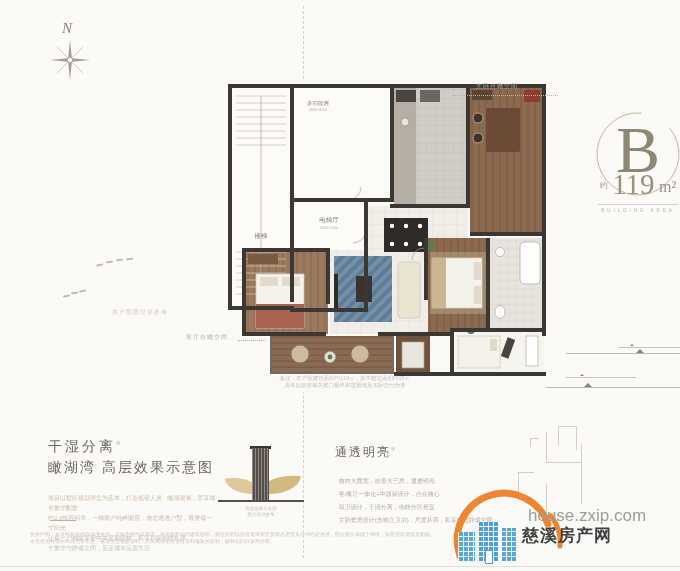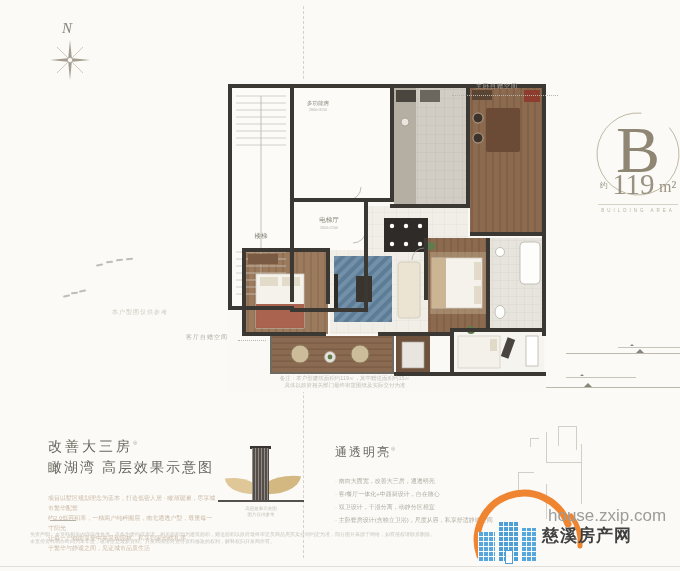--- a/index.html
+++ b/index.html
@@ -236,21 +236,21 @@
     <div class="abs bird" style="left:48px;top:7px;transform:rotate(-6deg);"></div>
     <div class="abs bird" style="left:58px;top:5px;transform:rotate(-8deg);"></div>
     <div class="abs bird" style="left:68px;top:4px;transform:rotate(-4deg);"></div>
     <div class="abs bird" style="left:5px;top:41px;transform:rotate(-12deg);"></div>
     <div class="abs bird" style="left:13px;top:38px;transform:rotate(-8deg);"></div>
     <div class="abs bird" style="left:21px;top:36px;transform:rotate(-10deg);"></div>
   </div>
 
   <div class="abs" style="left:48px;top:438px;width:200px;">
     <div style="font-size:14px;color:#6b675f;letter-spacing:3px;">
-      <span>改善大三房</span><span style="font-size:5px;vertical-align:7px;opacity:.6;">◎</span>
+      <span>干湿分离</span><span style="font-size:5px;vertical-align:7px;opacity:.6;">◎</span>
     </div>
     <div style="font-size:14px;color:#6b675f;letter-spacing:2px;margin-top:3px;">瞰湖湾 高层效果示意图</div>
     <div style="margin-top:16px;width:170px;font-size:6px;line-height:10px;color:#cdbca9;">
       <div>项目以墅区规划理念为蓝本，打造低密人居 · 瞰湖观澜，尽享城市繁华配套</div>
       <div>约2.0低容积率，一梯两户纯粹圈层，南北通透户型，尊重每一寸阳光</div>
       <div>让每一户都能享受中央景观园林，私享归家动线礼序</div>
       <div>于繁华与静谧之间，见证城市品质生活</div>
     </div>
   </div>
 
@@ -291,21 +291,21 @@
     <div class="sketch-l" style="left:12px;top:48px;width:16px;height:1px;"></div>
     <div class="sketch-l" style="left:12px;top:48px;width:1px;height:22px;"></div>
   </div>
 
   <div class="abs" style="left:50px;top:520px;width:26px;height:1px;background:#b5b0a6;"></div>
   <div class="abs" style="left:30px;top:531px;width:620px;font-size:5px;line-height:6.5px;color:#ccc7bf;">
     <div>免责声明：本资料相关内容仅供参考，不作为要约或承诺。相关面积均为建筑面积，赠送面积以政府最终审定及商品房买卖合同约定为准，部分图片来源于网络，如有侵权请联系删除。</div>
     <div>本宣传资料制作时间为本年度，敬请留意最新资料。开发商保留对宣传资料修改的权利，解释权归开发商所有。</div>
   </div>
 
-  <div class="abs" style="left:456px;top:488px;width:224px;height:80px;z-index:3;">
+  <div class="abs" style="left:436px;top:488px;width:224px;height:80px;z-index:3;">
     <svg class="abs" style="left:0;top:0;" width="150" height="80" viewBox="0 0 150 80">
       <path d="M 24 68 A 46 46 0 0 1 112 36" fill="none" stroke="#ef8530" stroke-width="7" stroke-linecap="round"></path>
       <path d="M 115 28 A 42 42 0 0 1 124 58" fill="none" stroke="#ef8530" stroke-width="5" stroke-linecap="round"></path>
     </svg>
     <div class="bldg" style="left:22px;top:44px;width:17px;height:30px;"></div>
     <div class="bldg" style="left:42px;top:34px;width:20px;height:40px;background-color:#4d9fd6;"></div>
     <div class="abs" style="left:49px;top:62px;width:6px;height:12px;background:#fff;border:1px solid #4d9fd6;"></div>
     <div class="bldg" style="left:65px;top:40px;width:15px;height:34px;"></div>
     <div class="abs" style="left:92px;top:18px;font-size:17px;color:#9c9c99;">house.zxip.com</div>
     <div class="abs" style="left:86px;top:36px;font-size:17px;font-weight:600;color:#404040;letter-spacing:1px;">慈溪房产网</div>

